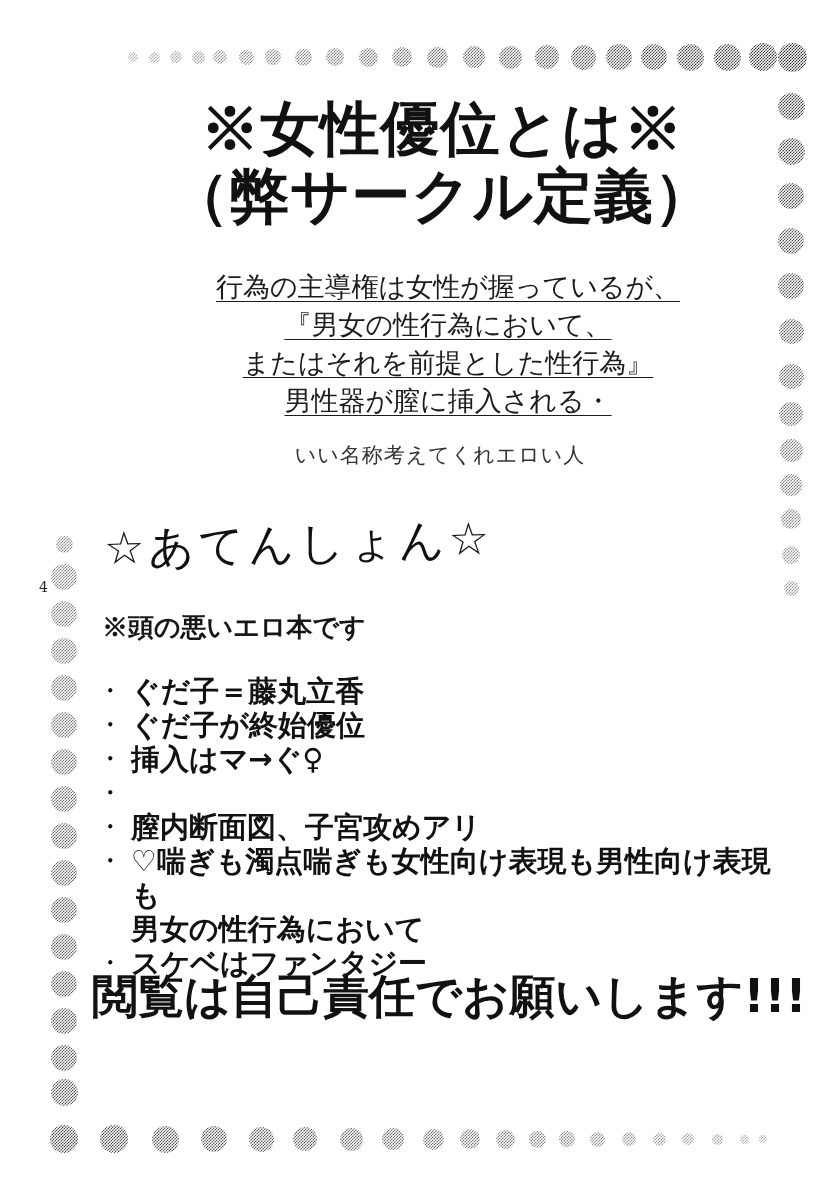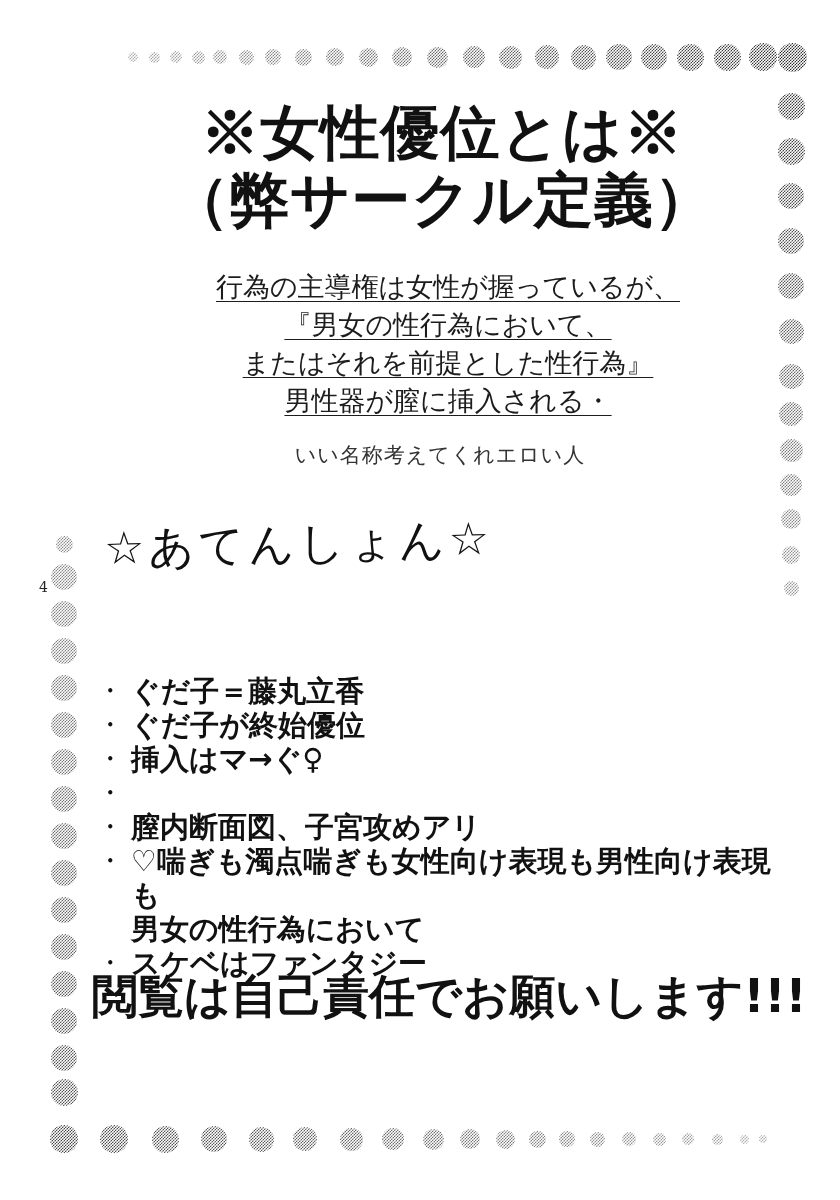--- a/index.html
+++ b/index.html
@@ -20,21 +20,21 @@
       linear-gradient(45deg,#1b1b1b 25%,transparent 25%,transparent 75%,#1b1b1b 75%);
     background-size:3px 3px;
     background-position:0 0,1.5px 1.5px;
   }
   
   .title{
     position:absolute;top:100px;left:0;right:0;
     text-align:center;
     font-size:59px;line-height:67px;font-weight:700;
     letter-spacing:1px;
-    font-family:Liberation Serif, serif;
+    font-family:Liberation Mono, monospace;
     padding-left:44px;
   }
   .quote{
     position:absolute;top:268px;left:56px;right:0;
     text-align:center;
     font-family:"DejaVu Serif", serif;
     font-size:27px;line-height:38px;color:#1c1c1c;
   }
   .quote-line{
     display:block;
@@ -179,20 +179,21 @@
   <div class="quote">
     <span class="quote-line">行為の主導権は女性が握っているが、</span>
     <span class="quote-line">『男女の性行為において、</span>
     <span class="quote-line">またはそれを前提とした性行為』</span>
     <span class="quote-line">男性器が膣に挿入される・</span>
   </div>
 
   <div class="subtitle">いい名称考えてくれエロい人</div>
 
   <div class="attention-heading">☆あてんしょん☆</div>
+  <div class="attention-note">※頭の悪いエロ本です</div>
 
   <ul class="attention-list">
     <li>
       <span class="li-bullet">・</span>
       <span class="li-text">ぐだ子＝藤丸立香</span>
     </li>
     <li>
       <span class="li-bullet">・</span>
       <span class="li-text">ぐだ子が終始優位</span>
     </li>

